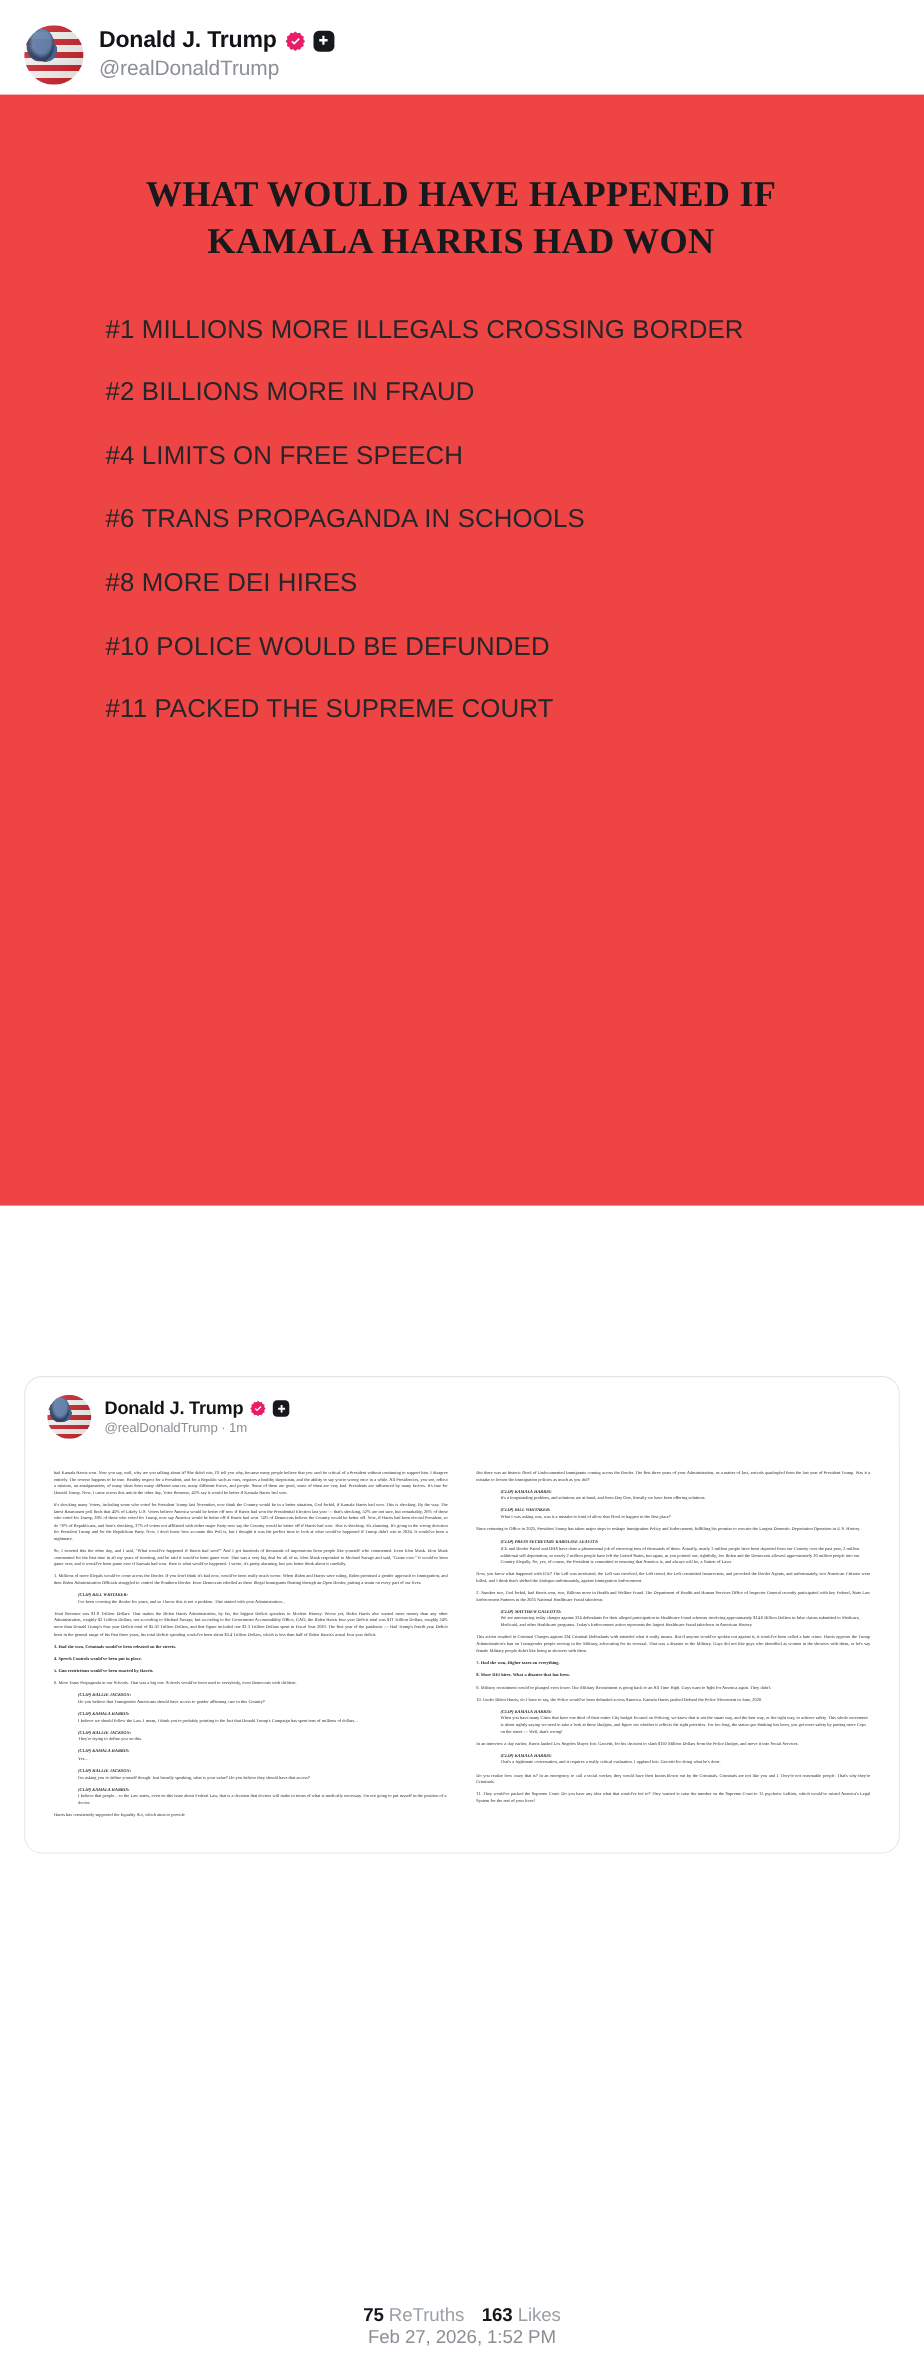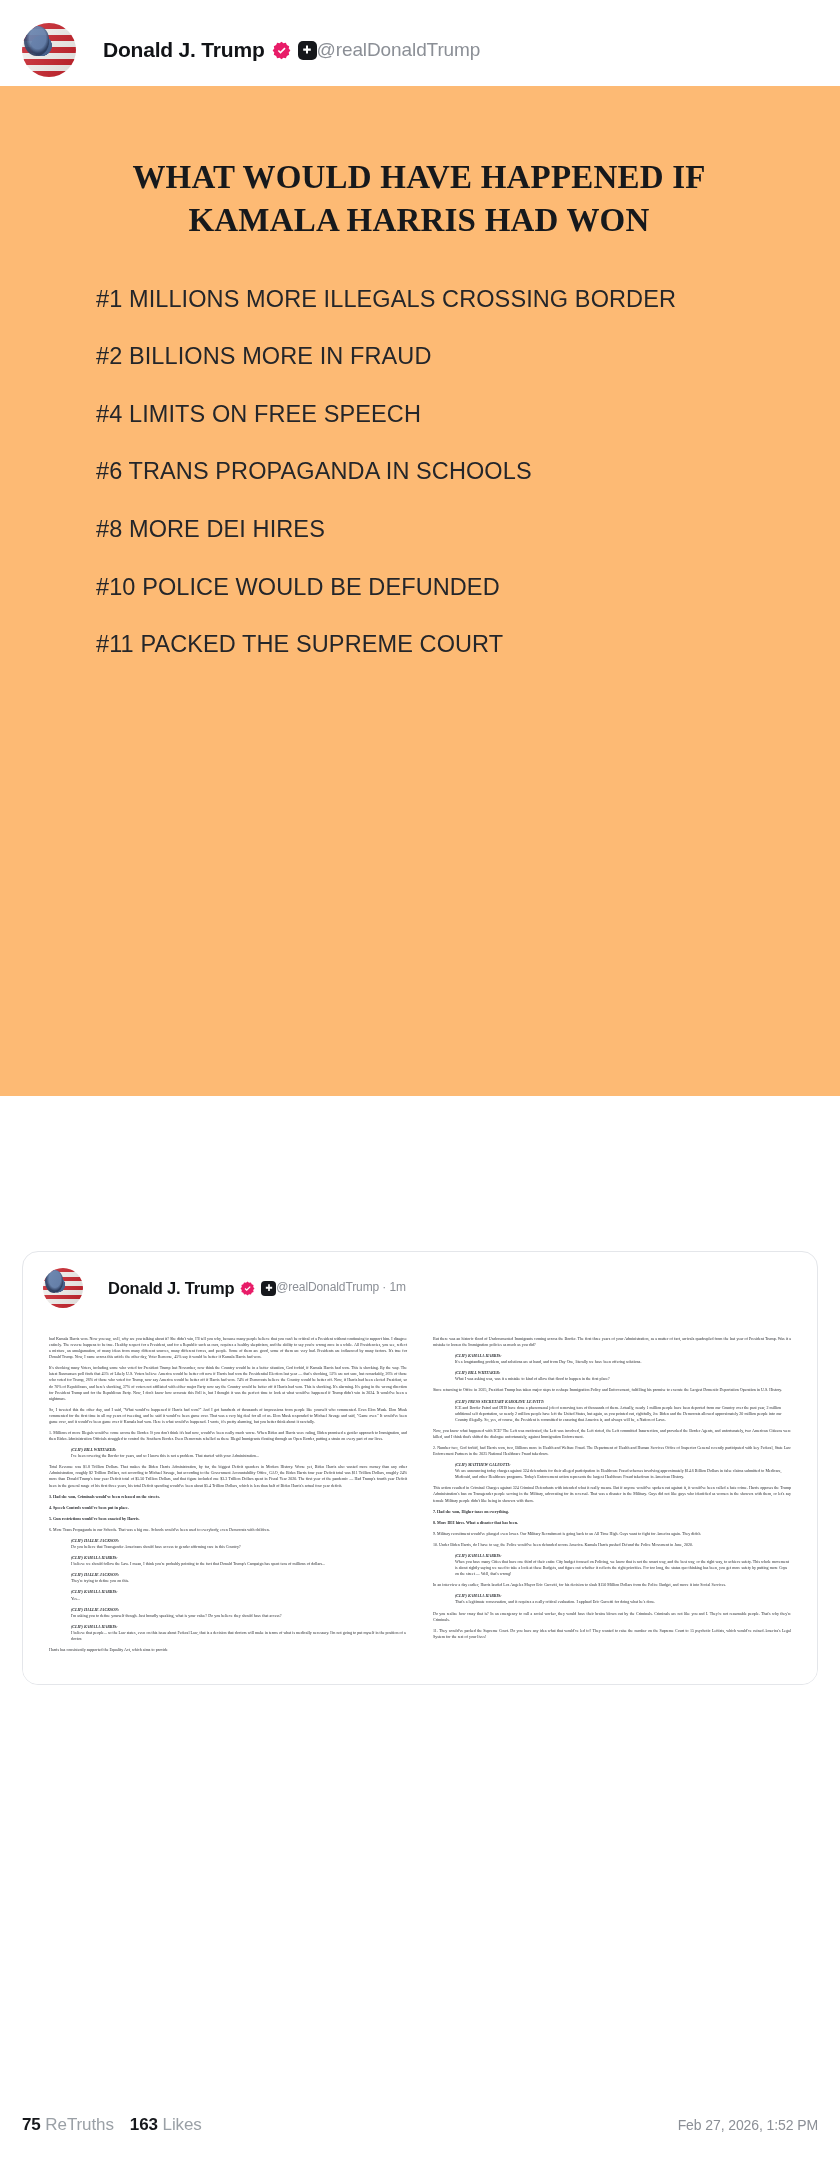--- a/index.html
+++ b/index.html
@@ -40,21 +40,21 @@
     background:
       radial-gradient(ellipse at 55% 40%, #5b79a8 0 42%, rgba(91,121,168,0) 60%),
       linear-gradient(150deg, #2c4470 0%, #1d3055 70%);
     opacity: .95;
   }
   .avatar::after {
     content: "";
     position: absolute; inset: 0;
     background: linear-gradient(115deg, rgba(255,255,255,.14), rgba(0,0,0,.10));
   }
-  .names { display: flex; justify-content: center; margin-left: 13px; }
+  .names { display: flex; flex-direction: column; justify-content: center; }
   .name-row { display: flex; align-items: center; gap: 7px; }
   .display-name {
     font-size: 21px;
     font-weight: bold;
     color: #111316;
     letter-spacing: -.2px;
     line-height: 1.18;
   }
   .verified-badge {
     width: 19px; height: 19px;
@@ -74,21 +74,21 @@
   .handle {
     font-size: 19px;
     color: #8b8f96;
     line-height: 1.3;
     margin-top: 1px;
     letter-spacing: -.1px;
   }
 
   
   .graphic {
-    background: #fdba74;
+    background: #ef4444;
     padding: 70px 0 0 0;
     min-height: 1010px;
   }
   .graphic-inner {
     width: 100%;
     padding: 0 48px 0 96px;
   }
   .graphic-title {
     font-family: "Liberation Serif", "DejaVu Serif", serif;
     font-weight: bold;
@@ -201,25 +201,26 @@
 
   
   .stats-row {
     position: absolute;
     left: 0; right: 0;
     bottom: 28px;
     display: flex;
     align-items: center;
     justify-content: space-between;
     padding: 0 22px;
+    flex-direction: column;
   }
   .stats-left { display: flex; align-items: baseline; gap: 16px; }
   .stat { font-size: 17px; color: #9aa0a6; letter-spacing: -.1px; }
   .stat b { color: #16181c; font-weight: bold; }
-  .stats-date { font-size: 14px; color: #8b8f96; letter-spacing: -.1px; }
+  .stats-date { font-size: 17px; color: #8b8f96; letter-spacing: -.1px; }
 </style>
 </head>
 <body>
 
 <div class="post-header">
   <div class="avatar"></div>
   <div class="names">
     <div class="name-row">
       <span class="display-name">Donald J. Trump</span>
       <span class="verified-badge">

